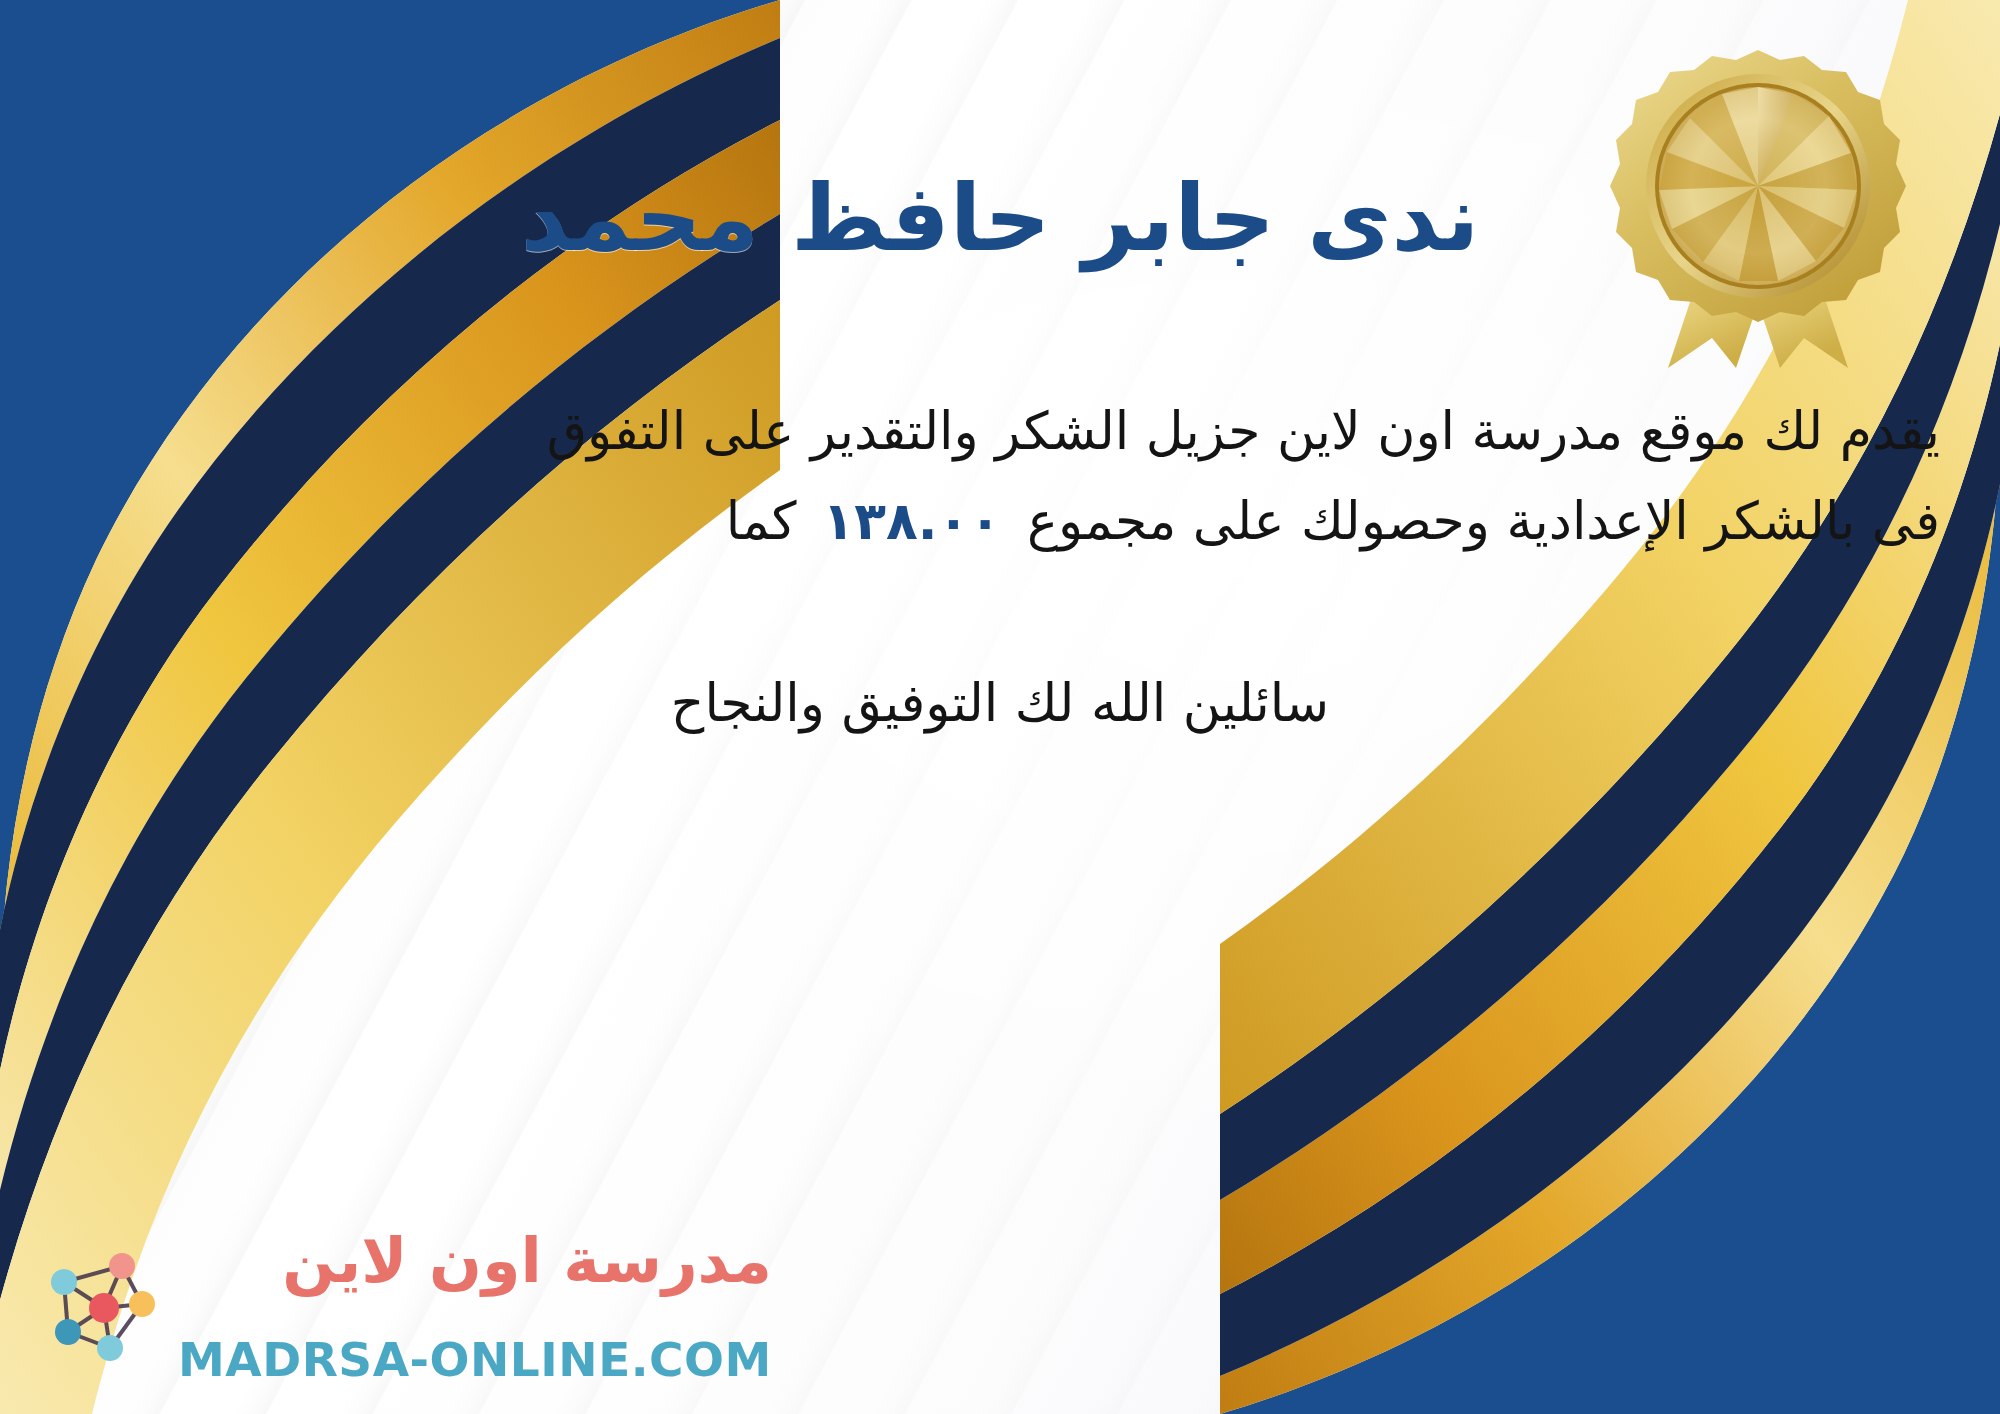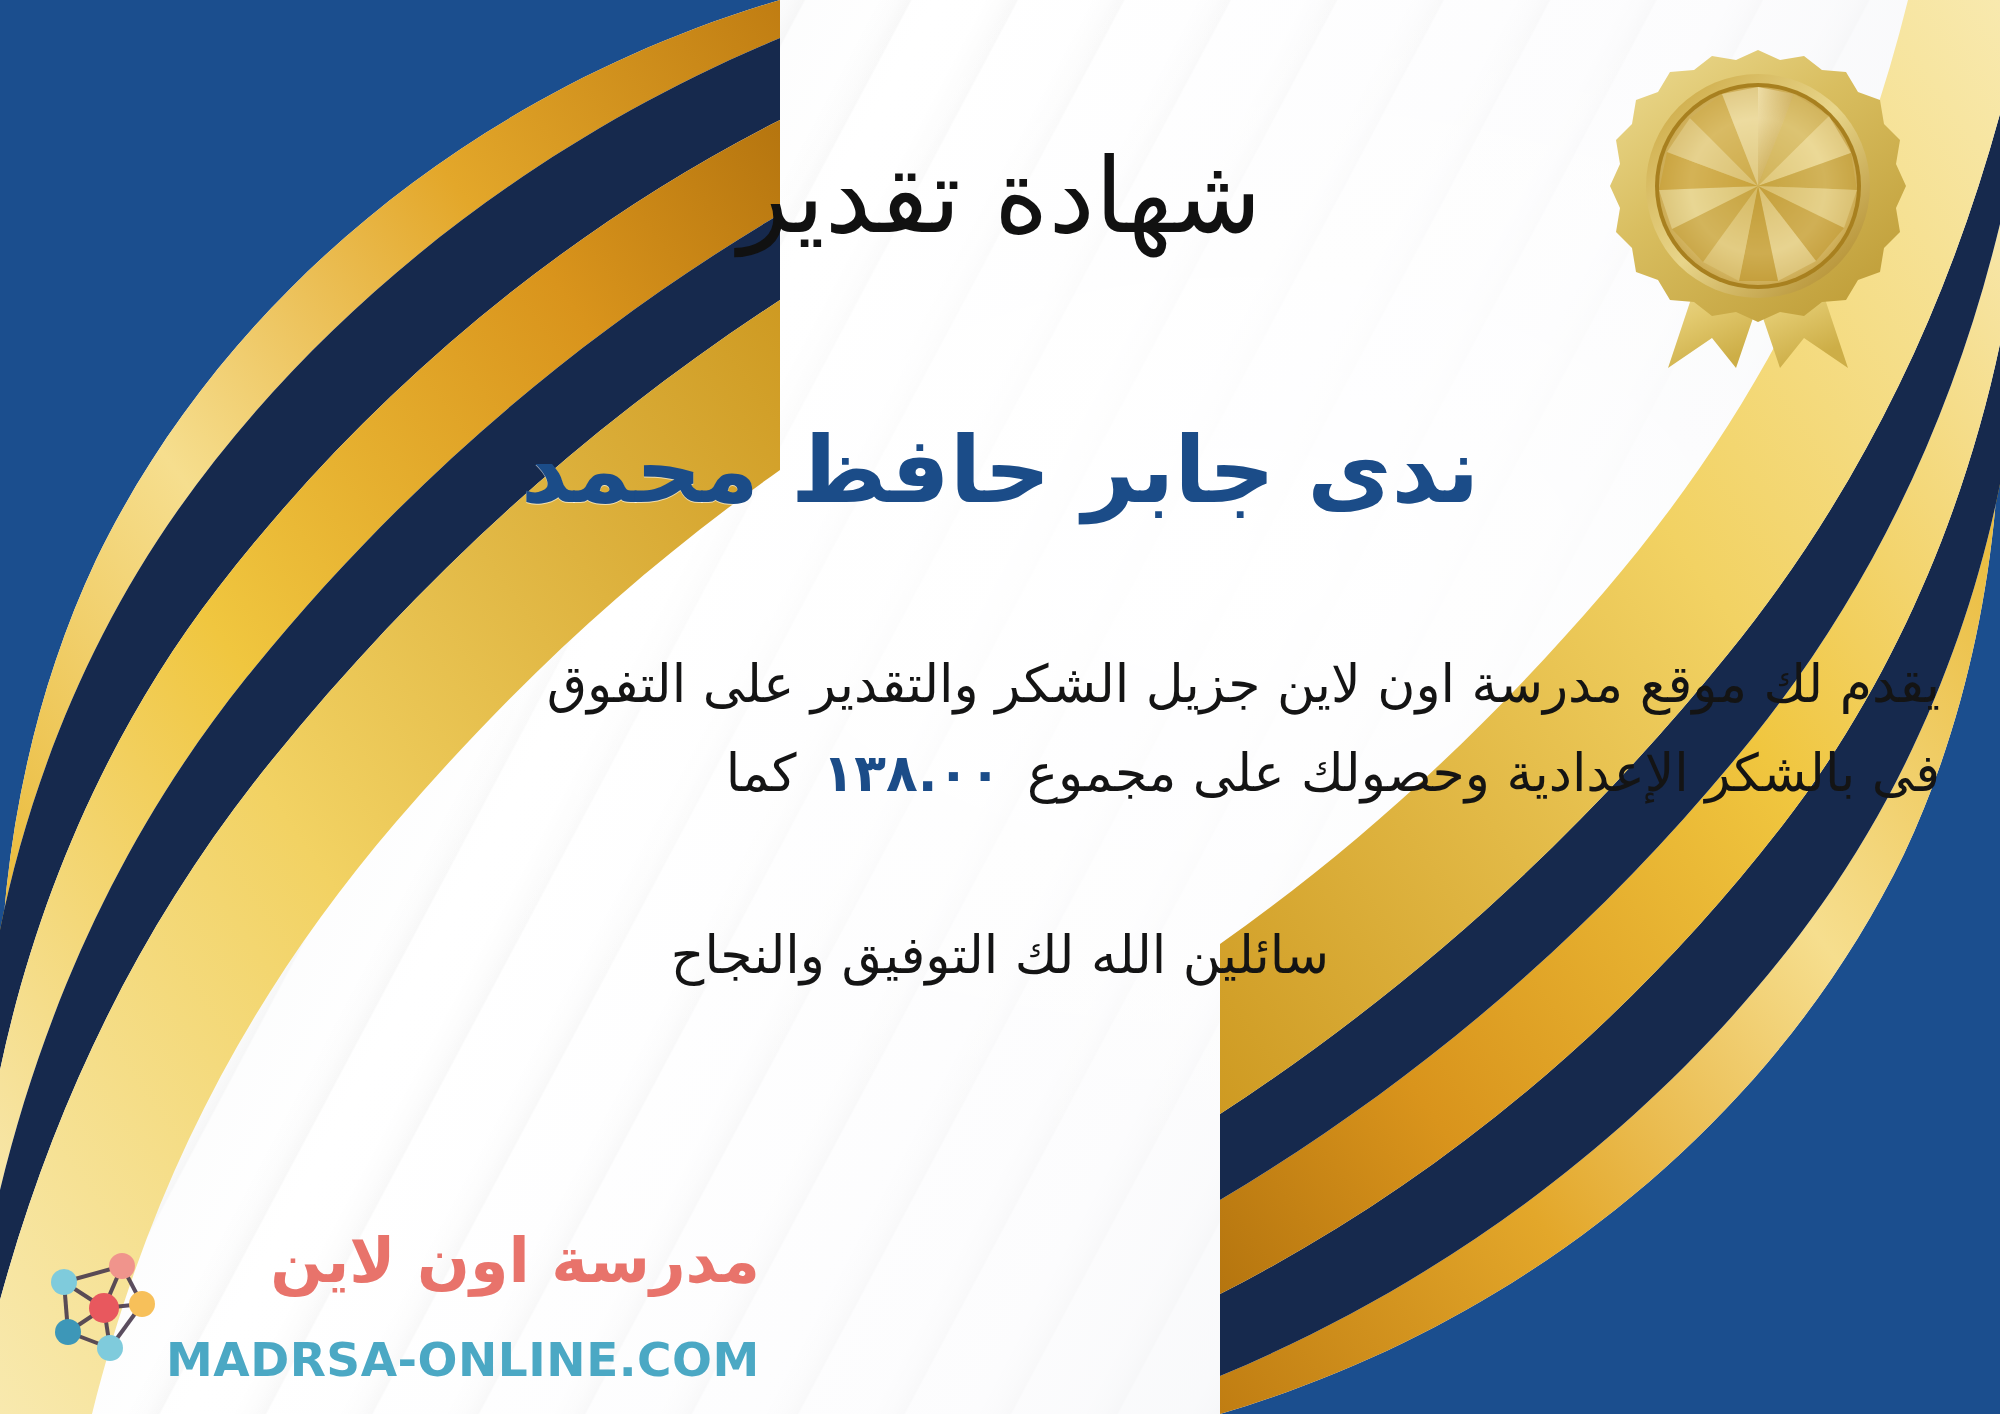--- a/index.html
+++ b/index.html
@@ -126,21 +126,21 @@
   }
 
   
   .brand {
     position: absolute;
     left: 34px;
     bottom: 28px;
     display: flex;
     flex-direction: row-reverse;
     align-items: center;
-    gap: 6px;
+    gap: 18px;
     direction: rtl;
   }
   .brand-text {
     display: flex;
     flex-direction: column;
     align-items: flex-start;
   }
   .brand-ar {
     font-size: 62px;
     font-weight: 700;
@@ -295,21 +295,20 @@
       <path d="M150,148 L64,191 L51,152 Z" fill="#EADB9B" opacity="0.7"></path>
       <path d="M150,148 L51,152 L59,114 Z" fill="#C89F33" opacity="0.8"></path>
       <path d="M150,148 L59,114 L82,80 Z" fill="#E6D291" opacity="0.72"></path>
       <path d="M150,148 L82,80 L114,56 Z" fill="#CFAC4B" opacity="0.8"></path>
       <path d="M150,148 L114,56 L150,49 Z" fill="#F2E6B4" opacity="0.7"></path>
     </g>
   </svg>
 
   <div class="content">
 
-    <div class="title">شهادة تقدير</div>
 
     <div class="recipient">ندى جابر حافظ محمد</div>
 
     <div class="body-block">
       <span class="body-line">يقدم لك موقع مدرسة اون لاين جزيل الشكر  والتقدير على التفوق</span>
       <span class="body-line"><span>فى بالشكر الإعدادية وحصولك على مجموع</span><span class="grade-value">١٣٨.٠٠</span><span>كما</span></span>
     </div>
 
     <div class="closing">سائلين الله لك التوفيق  والنجاح</div>
   </div>

